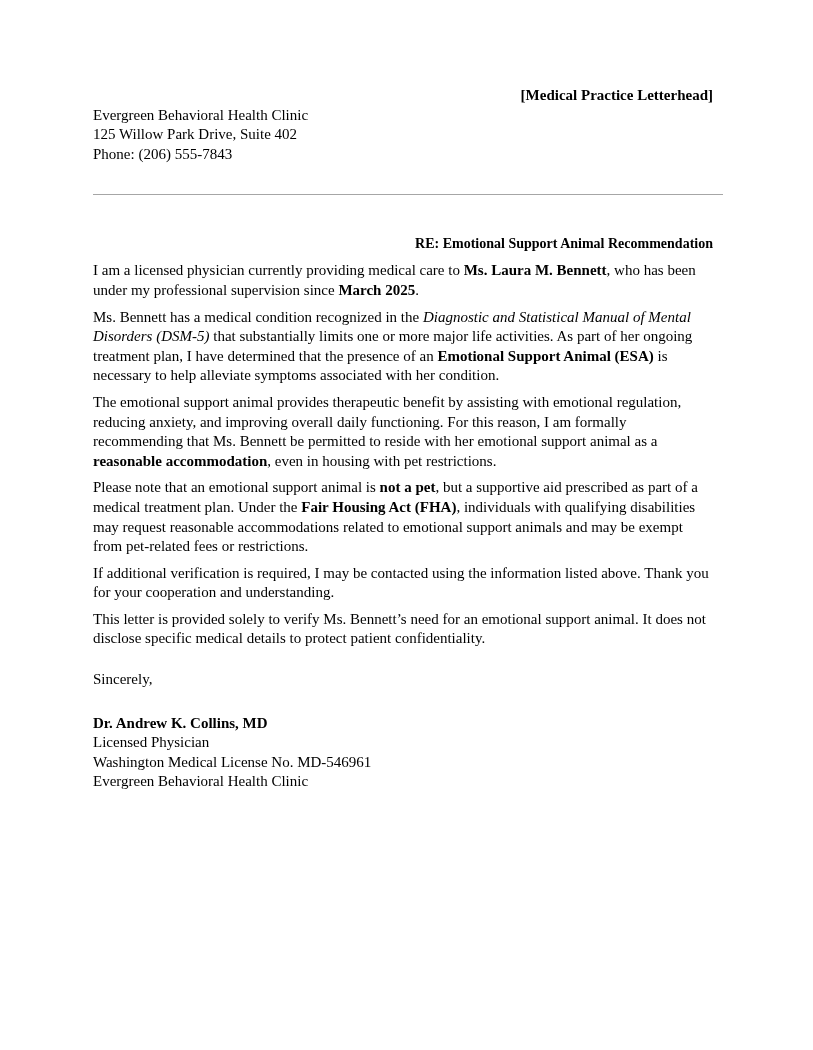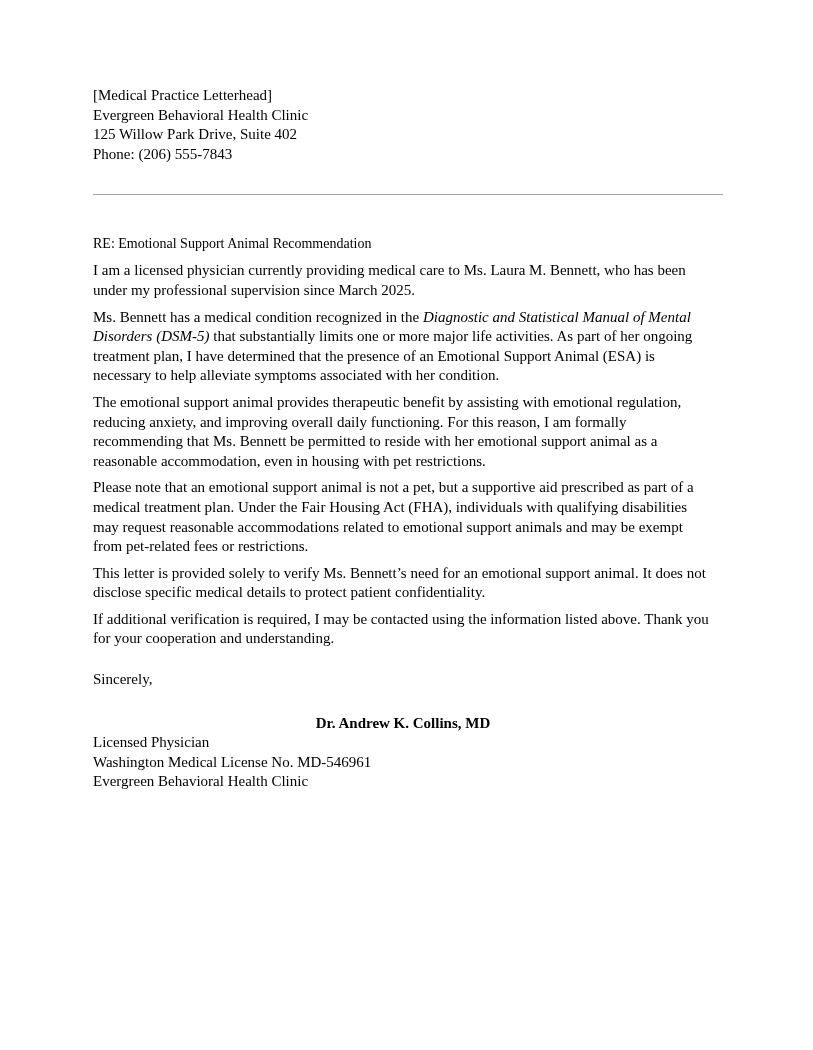--- a/index.html
+++ b/index.html
@@ -74,21 +74,22 @@
     line-height: 19.6px;
     margin-top: 22px;
   }
   .para {
     font-size: 15px;
     line-height: 19.6px;
     margin-top: 7px;
     text-align: left;
   }
   .para b, .subject, .lh-title, .date-label {
-    font-weight: normal;
+    font-weight: bold;
+    text-align: right;
   }
   .para i {
     font-style: italic;
   }
 
   .closing {
     font-size: 15px;
     line-height: 19.6px;
     margin-top: 21px;
   }
@@ -97,21 +98,20 @@
   .signature {
     font-size: 15px;
     line-height: 19.6px;
     margin-top: 24px;
   }
   .signature .sig-line {
     white-space: nowrap;
   }
   .sig-name {
     font-weight: bold;
-    text-align: center;
   }
 </style>
 </head>
 <body>
 
 <div class="page">
   <div class="doc-body">
 
     <div class="letterhead">
       <div class="lh-line lh-title">[Medical Practice Letterhead]</div>
@@ -127,23 +127,23 @@
 
 
     <div class="para"><span>I am a licensed physician currently providing medical care to </span><b>Ms. Laura M. Bennett</b><span>, who has been under my professional supervision since </span><b>March 2025</b><span>.</span></div>
 
     <div class="para"><span>Ms. Bennett has a medical condition recognized in the </span><i>Diagnostic and Statistical Manual of Mental Disorders (DSM-5)</i><span> that substantially limits one or more major life activities. As part of her ongoing treatment plan, I have determined that the presence of an </span><b>Emotional Support Animal (ESA)</b><span> is necessary to help alleviate symptoms associated with her condition.</span></div>
 
     <div class="para"><span>The emotional support animal provides therapeutic benefit by assisting with emotional regulation, reducing anxiety, and improving overall daily functioning. For this reason, I am formally recommending that Ms. Bennett be permitted to reside with her emotional support animal as a </span><b>reasonable accommodation</b><span>, even in housing with pet restrictions.</span></div>
 
     <div class="para"><span>Please note that an emotional support animal is </span><b>not a pet</b><span>, but a supportive aid prescribed as part of a medical treatment plan. Under the </span><b>Fair Housing Act (FHA)</b><span>, individuals with qualifying disabilities may request reasonable accommodations related to emotional support animals and may be exempt from pet-related fees or restrictions.</span></div>
 
+    <div class="para"><span>If additional verification is required, I may be contacted using the information listed above. Thank you for your cooperation and understanding.</span></div>
+
     <div class="para"><span>This letter is provided solely to verify Ms. Bennett’s need for an emotional support animal. It does not disclose specific medical details to protect patient confidentiality.</span></div>
-
-    <div class="para"><span>If additional verification is required, I may be contacted using the information listed above. Thank you for your cooperation and understanding.</span></div>
 
     <div class="closing">Sincerely,</div>
 
     <div class="signature">
       <div class="sig-line sig-name">Dr. Andrew K. Collins, MD</div>
       <div class="sig-line">Licensed Physician</div>
       <div class="sig-line">Washington Medical License No. MD-546961</div>
       <div class="sig-line">Evergreen Behavioral Health Clinic</div>
     </div>
 

